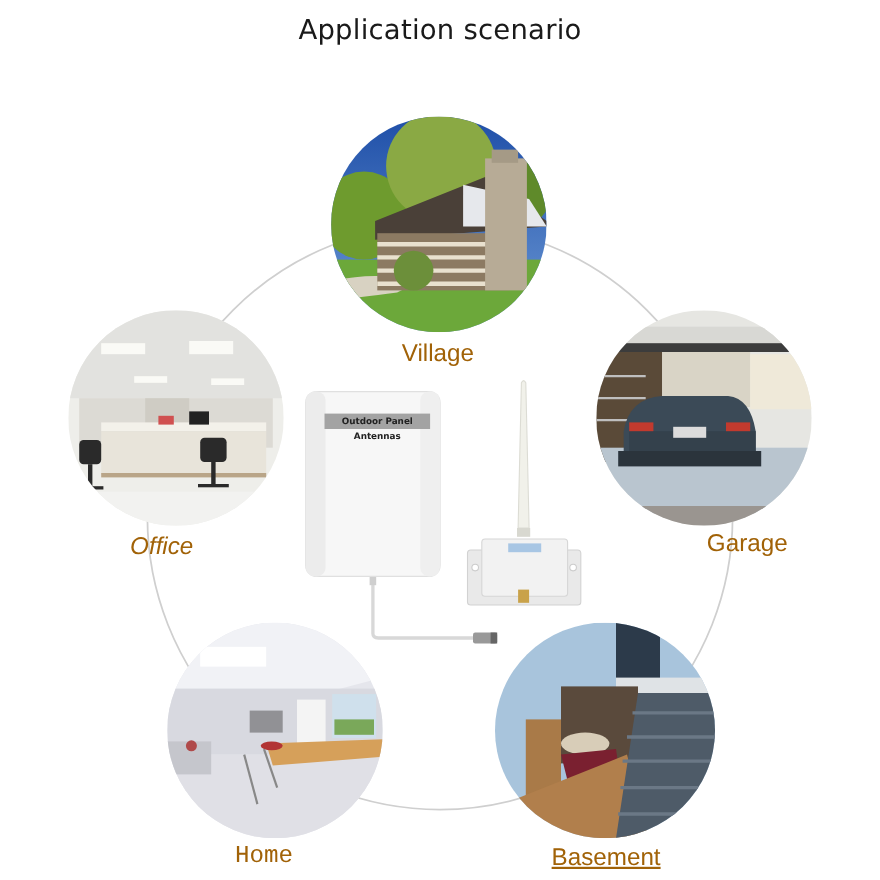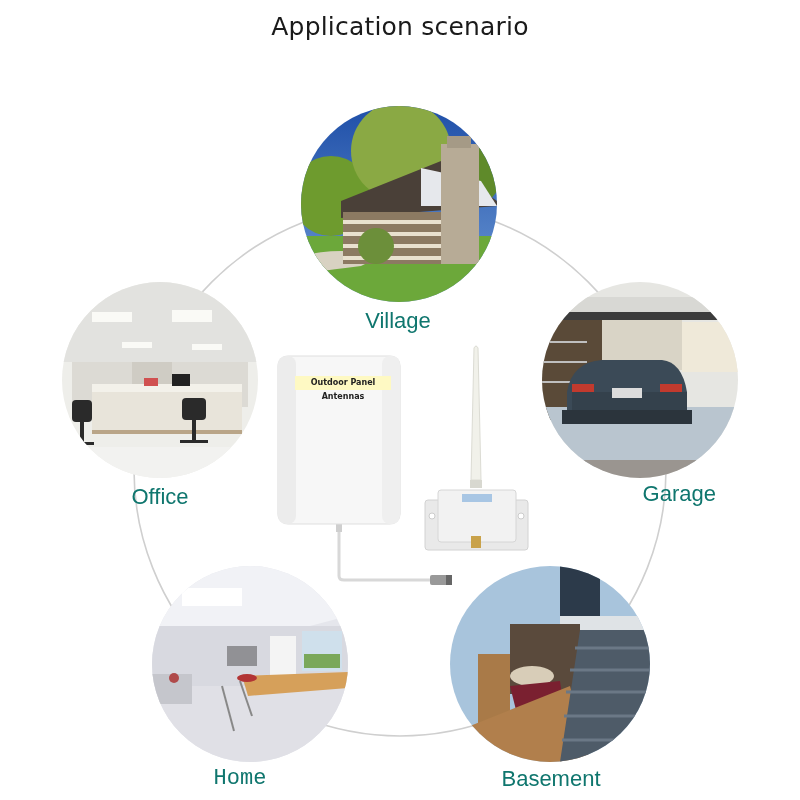--- a/index.html
+++ b/index.html
@@ -1,21 +1,21 @@
 <!DOCTYPE html>
 <html><head>
 <meta charset="utf-8">
 <style>
   html, body { margin: 0; padding: 0; background: #ffffff; }
   body { width: 800px; height: 800px; position: relative; overflow: hidden; font-family: "Liberation Sans", sans-serif; }
   .title { position: absolute; top: 12px; left: 0; width: 800px; text-align: center; font-size: 25px; color: #1a1a1a; font-family: "DejaVu Sans", sans-serif; letter-spacing: 0.2px; }
   .ring { position: absolute; left: 0; top: 0; }
   .scene { position: absolute; border-radius: 50%; overflow: hidden; }
   .scene svg { display: block; }
-  .label { position: absolute; font-size: 22px; color: #0f766e; text-align: center; width: 160px; }
+  .label { position: absolute; font-size: 22px; color: #a16207; text-align: center; width: 160px; }
   .panel { position: absolute; }
 </style>
 </head>
 <body>
 
 <div class="title">Application scenario</div>
 
 <svg class="ring" width="800" height="800">
   <circle cx="400" cy="470" r="266" fill="none" stroke="#cfcfcf" stroke-width="1.6"></circle>
 </svg>
@@ -71,21 +71,21 @@
         <rect x="10" y="118" width="20" height="22" rx="4"></rect>
         <rect x="18" y="140" width="4" height="22"></rect>
         <rect x="8" y="160" width="24" height="3"></rect>
     <rect x="120" y="116" width="24" height="22" rx="4"></rect>
         <rect x="130" y="138" width="4" height="22"></rect>
         <rect x="118" y="158" width="28" height="3"></rect>
       </g>
     <rect x="0" y="165" width="196" height="31" fill="#f2f2f0"></rect>
   </svg>
 </div>
-<div class="label" style="left:80px;top:484px;">Office</div>
+<div class="label" style="left:67px;top:484px;font-style:italic;">Office</div>
 
 <div class="scene" style="left:542px;top:282px;width:196px;height:196px;">
   <svg width="196" height="196">
     <rect width="196" height="196" fill="#e6e6e2"></rect>
     <rect x="0" y="15" width="196" height="20" fill="#d8d8d4"></rect>
     <rect x="0" y="30" width="196" height="8" fill="#3c3c3c"></rect>
     <rect x="0" y="38" width="60" height="100" fill="#5a4a38"></rect>
     <g stroke="#bfbfbf" stroke-width="2">
         <line x1="0" y1="60" x2="45" y2="60"></line>
         <line x1="0" y1="80" x2="45" y2="80"></line>
@@ -143,21 +143,21 @@
     </g>
     <g stroke="#6b7886" stroke-width="3">
       <line x1="125" y1="82" x2="200" y2="82"></line>
       <line x1="120" y1="104" x2="200" y2="104"></line>
       <line x1="116" y1="126" x2="200" y2="126"></line>
       <line x1="114" y1="150" x2="200" y2="150"></line>
       <line x1="112" y1="174" x2="200" y2="174"></line>
     </g>
   </svg>
 </div>
-<div class="label" style="left:471px;top:766px;">Basement</div>
+<div class="label" style="left:471px;top:766px;text-decoration:underline;">Basement</div>
 
 <svg class="panel" width="260" height="250" style="left:270px;top:340px;">
 
   <path d="M69 188 L69 236 Q69 240 74 240 L170 240" fill="none" stroke="#d8d8d8" stroke-width="3"></path>
   <rect x="66" y="182" width="6" height="10" fill="#cfcfcf"></rect>
   <rect x="160" y="235" width="22" height="10" rx="2" fill="#999"></rect>
   <rect x="176" y="235" width="6" height="10" fill="#666"></rect>
 
   <rect x="8" y="16" width="122" height="168" rx="10" fill="#f7f7f7" stroke="#e0e0e0" stroke-width="1.2"></rect>
   <rect x="8" y="16" width="18" height="168" rx="8" fill="#ececec"></rect>
@@ -166,13 +166,13 @@
   <path d="M204 8 Q206 4 208 8 L211 140 L201 140 Z" fill="#f1f1ea" stroke="#dcdcd4" stroke-width="1"></path>
   <rect x="200" y="140" width="12" height="8" fill="#d8d8d0"></rect>
 
   <rect x="155" y="160" width="103" height="50" rx="3" fill="#e9e9e9" stroke="#d2d2d2"></rect>
   <rect x="168" y="150" width="78" height="52" rx="3" fill="#f2f2f2" stroke="#d6d6d6"></rect>
   <rect x="192" y="154" width="30" height="8" fill="#a8c6e4"></rect>
   <circle cx="162" cy="176" r="3" fill="#fff" stroke="#ccc"></circle>
   <circle cx="251" cy="176" r="3" fill="#fff" stroke="#ccc"></circle>
   <rect x="201" y="196" width="10" height="12" fill="#c9a24a"></rect>
 </svg>
-<div style="position:absolute;left:295px;top:376px;width:96px;height:14px;background:#fef9c3;font-family:'DejaVu Sans',sans-serif;font-weight:bold;font-size:8px;line-height:14px;text-align:center;color:#222;">Outdoor Panel Antennas</div>
+<div style="position:absolute;left:295px;top:376px;width:96px;height:14px;background:#a3a3a3;font-family:'DejaVu Sans',sans-serif;font-weight:bold;font-size:8px;line-height:14px;text-align:center;color:#222;">Outdoor Panel Antennas</div>
 
 </body></html>

